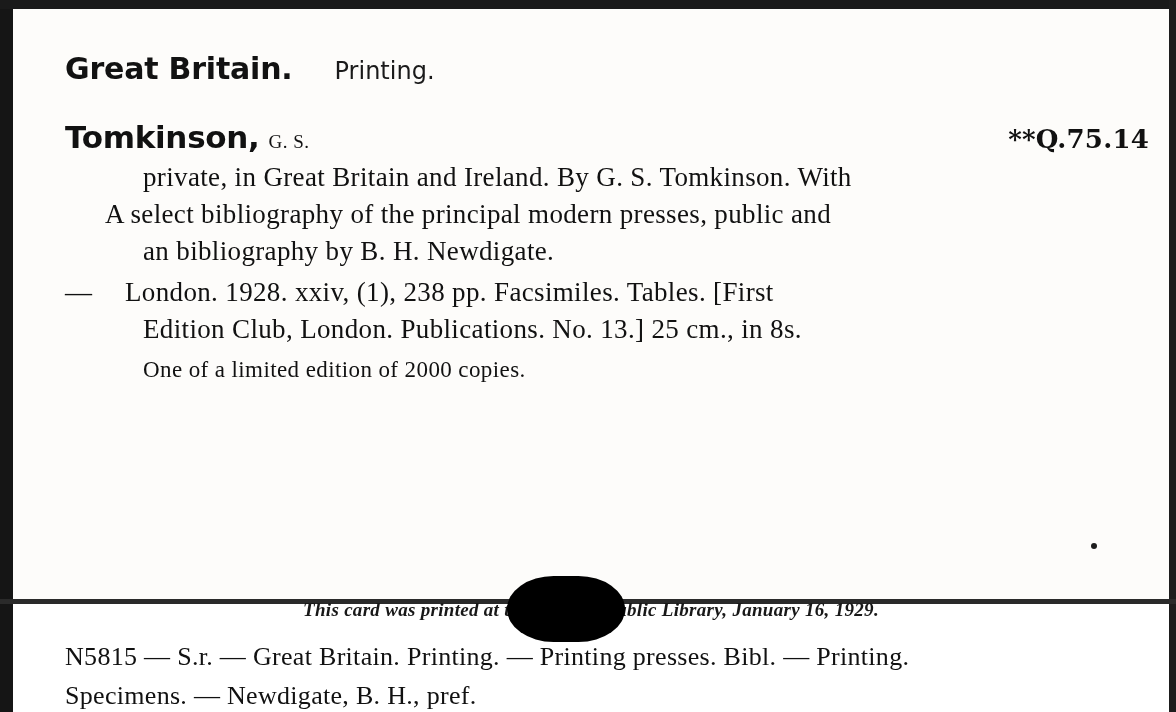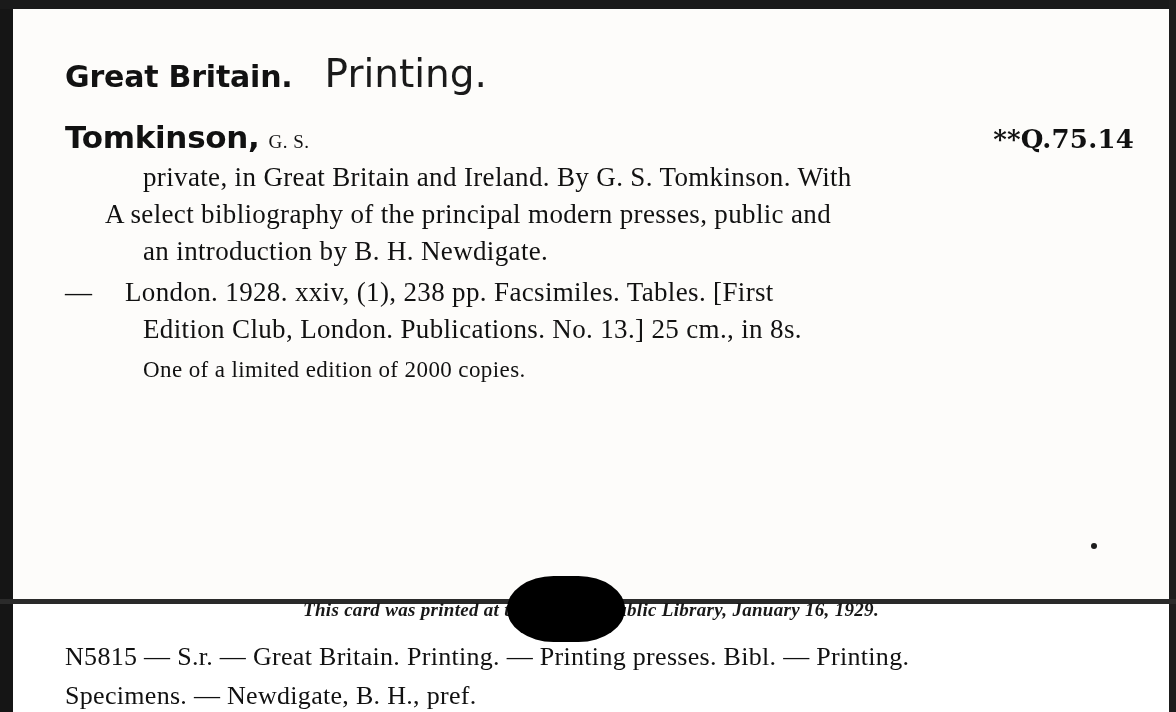--- a/index.html
+++ b/index.html
@@ -70,23 +70,23 @@
   .heading-main {
     font-family: "DejaVu Sans", sans-serif;
     font-weight: bold;
     font-size: 30px;
     letter-spacing: -0.2px;
     color: #121212;
   }
   .heading-sub {
     font-family: "DejaVu Sans", sans-serif;
     font-weight: normal;
-    font-size: 39px;
+    font-size: 24px;
     color: #1a1a1a;
-    margin-left: 32px;
+    margin-left: 42px;
   }
 
   
   .author-line {
     position: absolute;
     left: 52px;
     top: 110px;
     right: 20px;
     display: flex;
     align-items: baseline;
@@ -105,21 +105,20 @@
     font-family: "Liberation Serif", serif;
     font-size: 19px;
     margin-left: 9px;
     letter-spacing: 0.5px;
   }
   .callnumber {
     font-family: "DejaVu Serif", serif;
     font-weight: bold;
     font-size: 26px;
     letter-spacing: 0.2px;
-    margin-right: 15px;
     white-space: nowrap;
   }
 
   
   .title-block {
     position: absolute;
     left: 52px;
     top: 150px;
     width: 1095px;
     font-size: 27px;
@@ -226,21 +225,21 @@
     <div class="author-line">
       <span class="author-name">
         <span class="surname">Tomkinson,</span><span class="initials">G. S.</span>
       </span>
       <span class="callnumber">**Q.75.14</span>
     </div>
 
     <div class="title-block">
       <div class="ln ln-ind">private, in Great Britain and Ireland. By G. S. Tomkinson. With</div>
       <div class="ln ln1">A select bibliography of the principal modern presses, public and</div>
-      <div class="ln ln-ind">an introduction by B. H. Newdigate.</div>
+      <div class="ln ln-ind">an bibliography by B. H. Newdigate.</div>
     </div>
 
     <div class="imprint-block">
       <div class="ln">
         <span class="dash">—</span><span>London.  1928.  xxiv, (1), 238 pp.  Facsimiles.  Tables.  [First</span>
       </div>
       <div class="ln ln-ind">Edition Club, London.  Publications.  No. 13.]  25 cm., in 8s.</div>
     </div>
 
     <div class="note-block">One of a limited edition of 2000 copies.</div>

